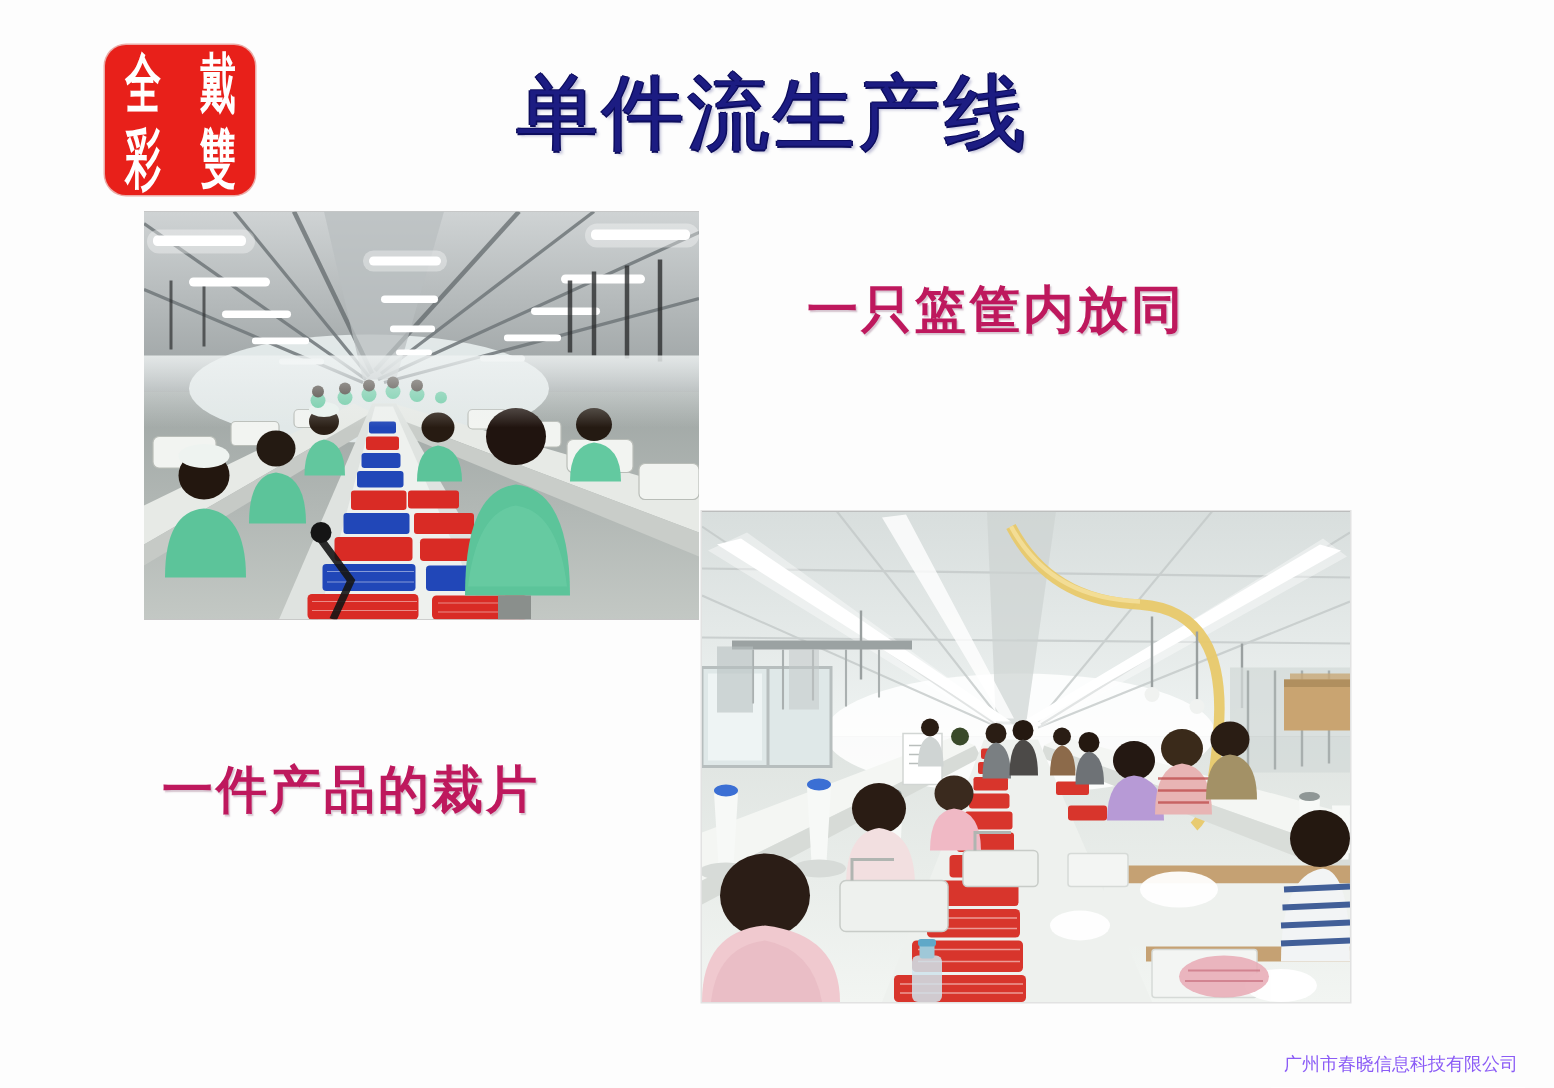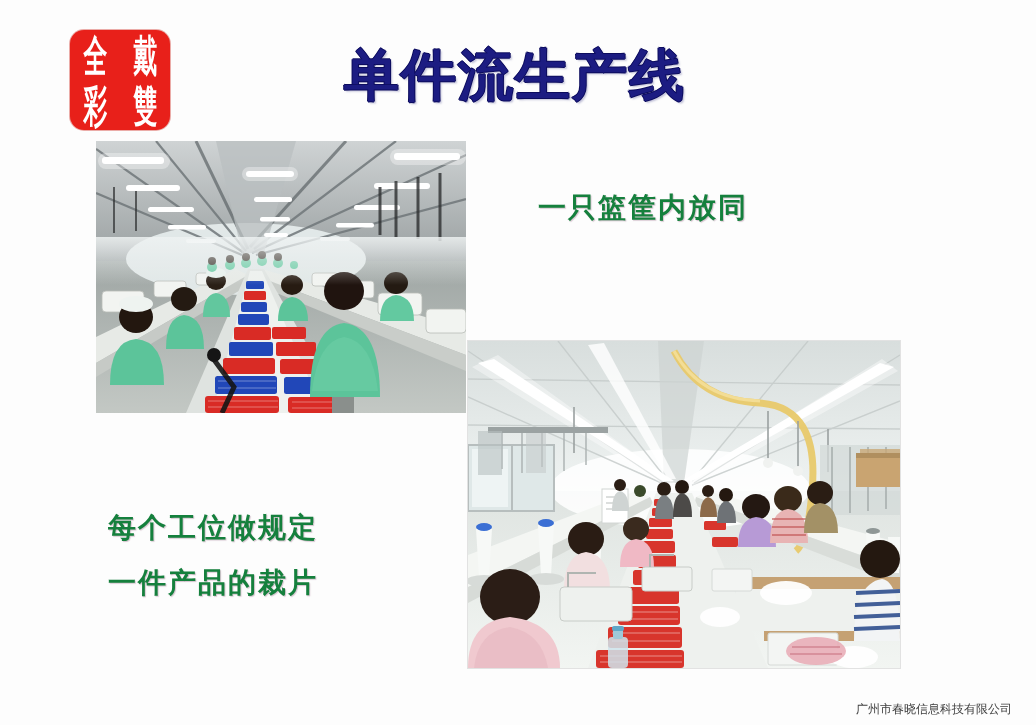--- a/index.html
+++ b/index.html
@@ -52,21 +52,21 @@
 
   
   .title {
     position: absolute;
     left: 300px;
     top: 44px;
     width: 430px;
     text-align: center;
     font-family: "DejaVu Sans", "Liberation Sans", sans-serif;
     font-size: 55px;
-    font-weight: 700;
+    font-weight: 400;
     line-height: 62px;
     color: #1c1c82;
     letter-spacing: 2px;
     white-space: nowrap;
     text-shadow:
        1px 0 0 #0d0d5e,
       -1px 0 0 #0d0d5e,
        0 1px 0 #0d0d5e,
        0 -1px 0 #0d0d5e,
        2px 2px 2px rgba(120,120,170,0.45);
@@ -91,40 +91,40 @@
     height: 327px;
     box-shadow: 0 0 0 1px #e2e2e2;
   }
   .photo svg { display: block; width: 100%; height: 100%; }
 
   
   .caption {
     position: absolute;
     font-family: Liberation Sans, sans-serif;
     font-weight: 700;
-    font-size: 28px;
+    font-size: 34px;
     line-height: 55px;
-    color: #15803d;
+    color: #be185d;
     letter-spacing: 2px;
     white-space: nowrap;
     text-shadow: 1px 1px 1px rgba(140,90,120,0.35);
   }
   #caption-basket { left: 538px; top: 180px; }
   #caption-station { left: 108px; top: 500px; }
   .caption-line { display: block; }
 
   
   .footer {
     position: absolute;
     right: 24px;
     bottom: 8px;
     font-family: "DejaVu Sans", "Liberation Sans", sans-serif;
     font-size: 12px;
     line-height: 16px;
-    color: #404040;
+    color: #8b5cf6;
     white-space: nowrap;
   }
 </style>
 </head>
 <body>
 
 <div id="slide">
 
   <div class="logo">
     <div class="logo-grid">
@@ -547,19 +547,18 @@
         <line x1="322" y1="313" x2="374" y2="313"></line>
       </g>
     </svg>
   </div>
 
   <div class="caption" id="caption-basket">
     <span class="caption-line">一只篮筐内放同</span>
   </div>
 
   <div class="caption" id="caption-station">
-    <span class="caption-line">每个工位做规定</span>
     <span class="caption-line">一件产品的裁片</span>
   </div>
 
   <div class="footer">广州市春晓信息科技有限公司</div>
 
 </div>
 
 </body></html>

